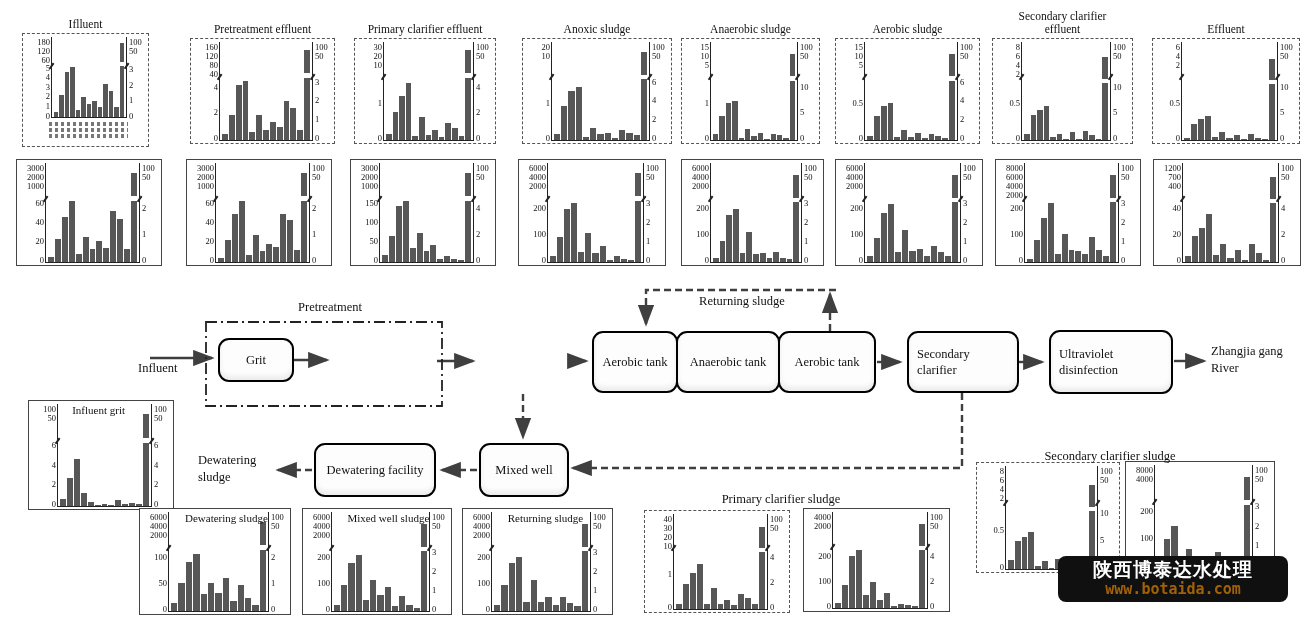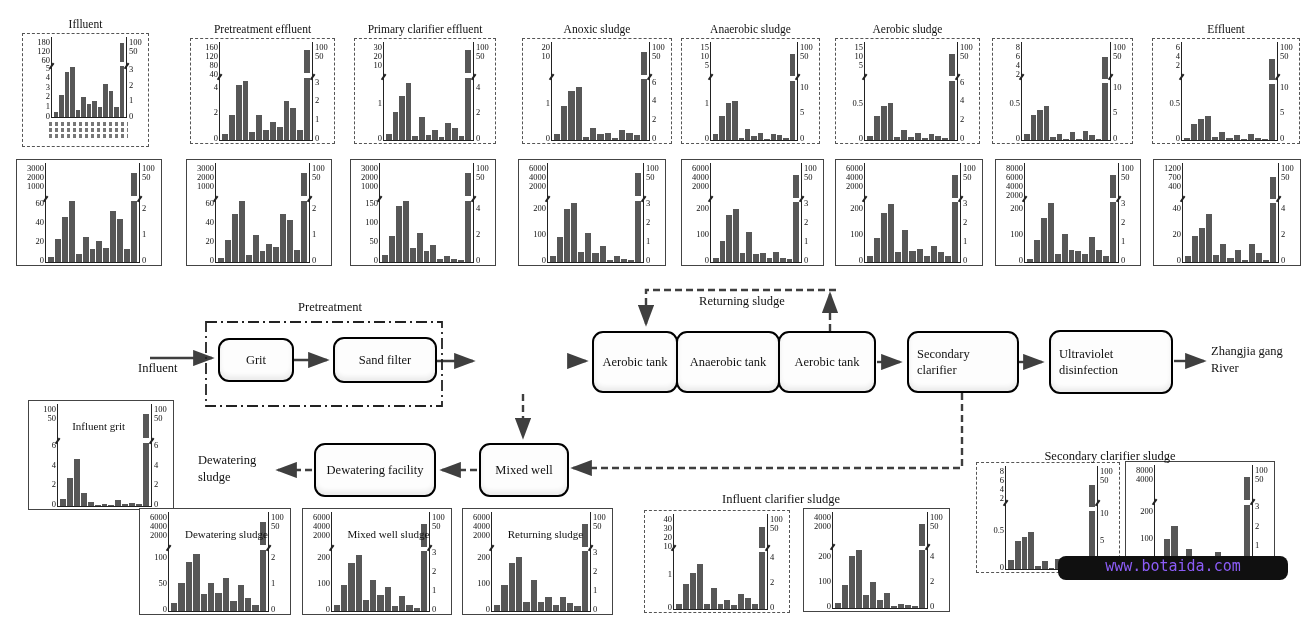--- a/index.html
+++ b/index.html
@@ -19,21 +19,21 @@
   .tickR{position:absolute;left:2px;white-space:nowrap;}
   .plot{flex:1;position:relative;border-left:1.3px solid #222;border-right:1.3px solid #222;
         border-bottom:1.3px solid #222;display:flex;align-items:flex-end;gap:1px;
         padding:0 2px;box-sizing:border-box;}
   .bar{flex:1;background:#575757;min-width:2px;}
   .bar.tall{background:linear-gradient(to bottom,#575757 0 26%,#ffffff 26% 31%,#575757 31% 100%);}
   .brk{position:absolute;width:7px;height:1.7px;background:#222;transform:rotate(-55deg);top:35%;}
   .brk.l{left:-4px;} .brk.r{right:-4px;}
   .chart-title-above{position:absolute;bottom:100%;left:5%;right:5%;text-align:center;
         font-size:11.5px;line-height:1.12;padding-bottom:3px;}
-  .chart-title-inside{position:absolute;top:20px;left:30%;width:62%;font-size:11px;line-height:1.08;z-index:3;}
+  .chart-title-inside{position:absolute;top:4px;left:30%;width:62%;font-size:11px;line-height:1.08;z-index:3;}
   .xstrip{height:22px;margin:2px 20px 0 26px;}
   .xstrip div{height:4px;margin-bottom:2px;background:repeating-linear-gradient(90deg,#777 0 3px,transparent 3px 6px);}
   
   .node{position:absolute;border:2.4px solid #000;border-radius:11px;background:#fdfdfd;
         display:flex;align-items:center;justify-content:center;font-size:12.5px;line-height:1.3;
         box-sizing:border-box;padding:2px 8px;z-index:3;
         box-shadow:inset 0 -4px 5px rgba(0,0,0,.07);}
   .node span{display:block;text-align:left;}
   .flow-label{position:absolute;font-size:12.5px;line-height:1.35;z-index:3;}
   .flow-label.center{text-align:center;}
@@ -299,20 +299,21 @@
           <span class="tickR" style="top: 1px;">100</span>
           <span class="tickR" style="top: 10px;">50</span>
           <span class="tickR" style="top: 40%; transform: translateY(-50%);">6</span>
           <span class="tickR" style="top: 59%; transform: translateY(-50%);">4</span>
           <span class="tickR" style="top: 78%; transform: translateY(-50%);">2</span>
           <span class="tickR" style="top: 97%; transform: translateY(-50%);">0</span>
         </div>
       </div>
     </div>
   <div class="chart-box dashed" style="left:992px;top:38px;width:141px;height:106px">
+      <div class="chart-title-above">Secondary clarifier effluent</div>
       <div class="chart-main">
         <div class="ax left">
           <span class="tickL" style="top: 1px;">8</span>
           <span class="tickL" style="top: 10px;">6</span>
           <span class="tickL" style="top: 19px;">4</span>
           <span class="tickL" style="top: 28px;">2</span>
           <span class="tickL" style="top: 62%; transform: translateY(-50%);">0.5</span>
           <span class="tickL" style="top: 97%; transform: translateY(-50%);">0</span>
         </div>
         <div class="plot">
@@ -673,28 +674,25 @@
           <span class="tickR" style="top: 97%; transform: translateY(-50%);">0</span>
         </div>
       </div>
     </div>
 
   <div class="flow-label center" style="left:270px;top:299px;width:120px">Pretreatment</div>
   <div class="flow-label" style="left:138px;top:360px;width:52px">Influent</div>
   <div class="flow-label center" style="left:672px;top:293px;width:140px">Returning sludge</div>
   <div class="flow-label" style="left:1211px;top:343px;width:80px">Zhangjia gang River</div>
   <div class="flow-label" style="left:198px;top:452px;width:85px">Dewatering sludge</div>
-  <div class="flow-label center" style="left:686px;top:491px;width:190px">Influent clarifier sludge</div>
+  <div class="flow-label center" style="left:686px;top:491px;width:190px">Primary clarifier sludge</div>
   <div class="flow-label center" style="left:1010px;top:448px;width:200px">Secondary clarifier sludge</div>
 
   <div class="node" style="left:218px;top:338px;width:76px;height:44px">
       <span>Grit</span>
-    </div>
-  <div class="node" style="left:333px;top:337px;width:104px;height:46px">
-      <span>Sand filter</span>
     </div>
   <div class="node" style="left:592px;top:331px;width:86px;height:62px">
       <span>Aerobic tank</span>
     </div>
   <div class="node" style="left:778px;top:331px;width:98px;height:62px">
       <span>Aerobic tank</span>
     </div>
   <div class="node" style="left:676px;top:331px;width:104px;height:62px">
       <span>Anaerobic tank</span>
     </div>
@@ -1000,16 +998,17 @@
           <span class="tickR" style="top: 10px;">50</span>
           <span class="tickR" style="top: 40%; transform: translateY(-50%);">3</span>
           <span class="tickR" style="top: 59%; transform: translateY(-50%);">2</span>
           <span class="tickR" style="top: 78%; transform: translateY(-50%);">1</span>
           <span class="tickR" style="top: 97%; transform: translateY(-50%);">0</span>
         </div>
       </div>
     </div>
 
   <div class="watermark" style="left: 1058px; top: 556px; width: 206px; background: rgb(16, 16, 16);">
-    <div class="l2" style="color: #8b5cf6;">www.botaida.com</div>
+    <div class="l1" style="color: rgb(255, 255, 255);">陕西博泰达水处理</div>
+    <div class="l2" style="color: #a16207; font-weight: bold;">www.botaida.com</div>
   </div>
 
 </div>
 
 </body></html>

